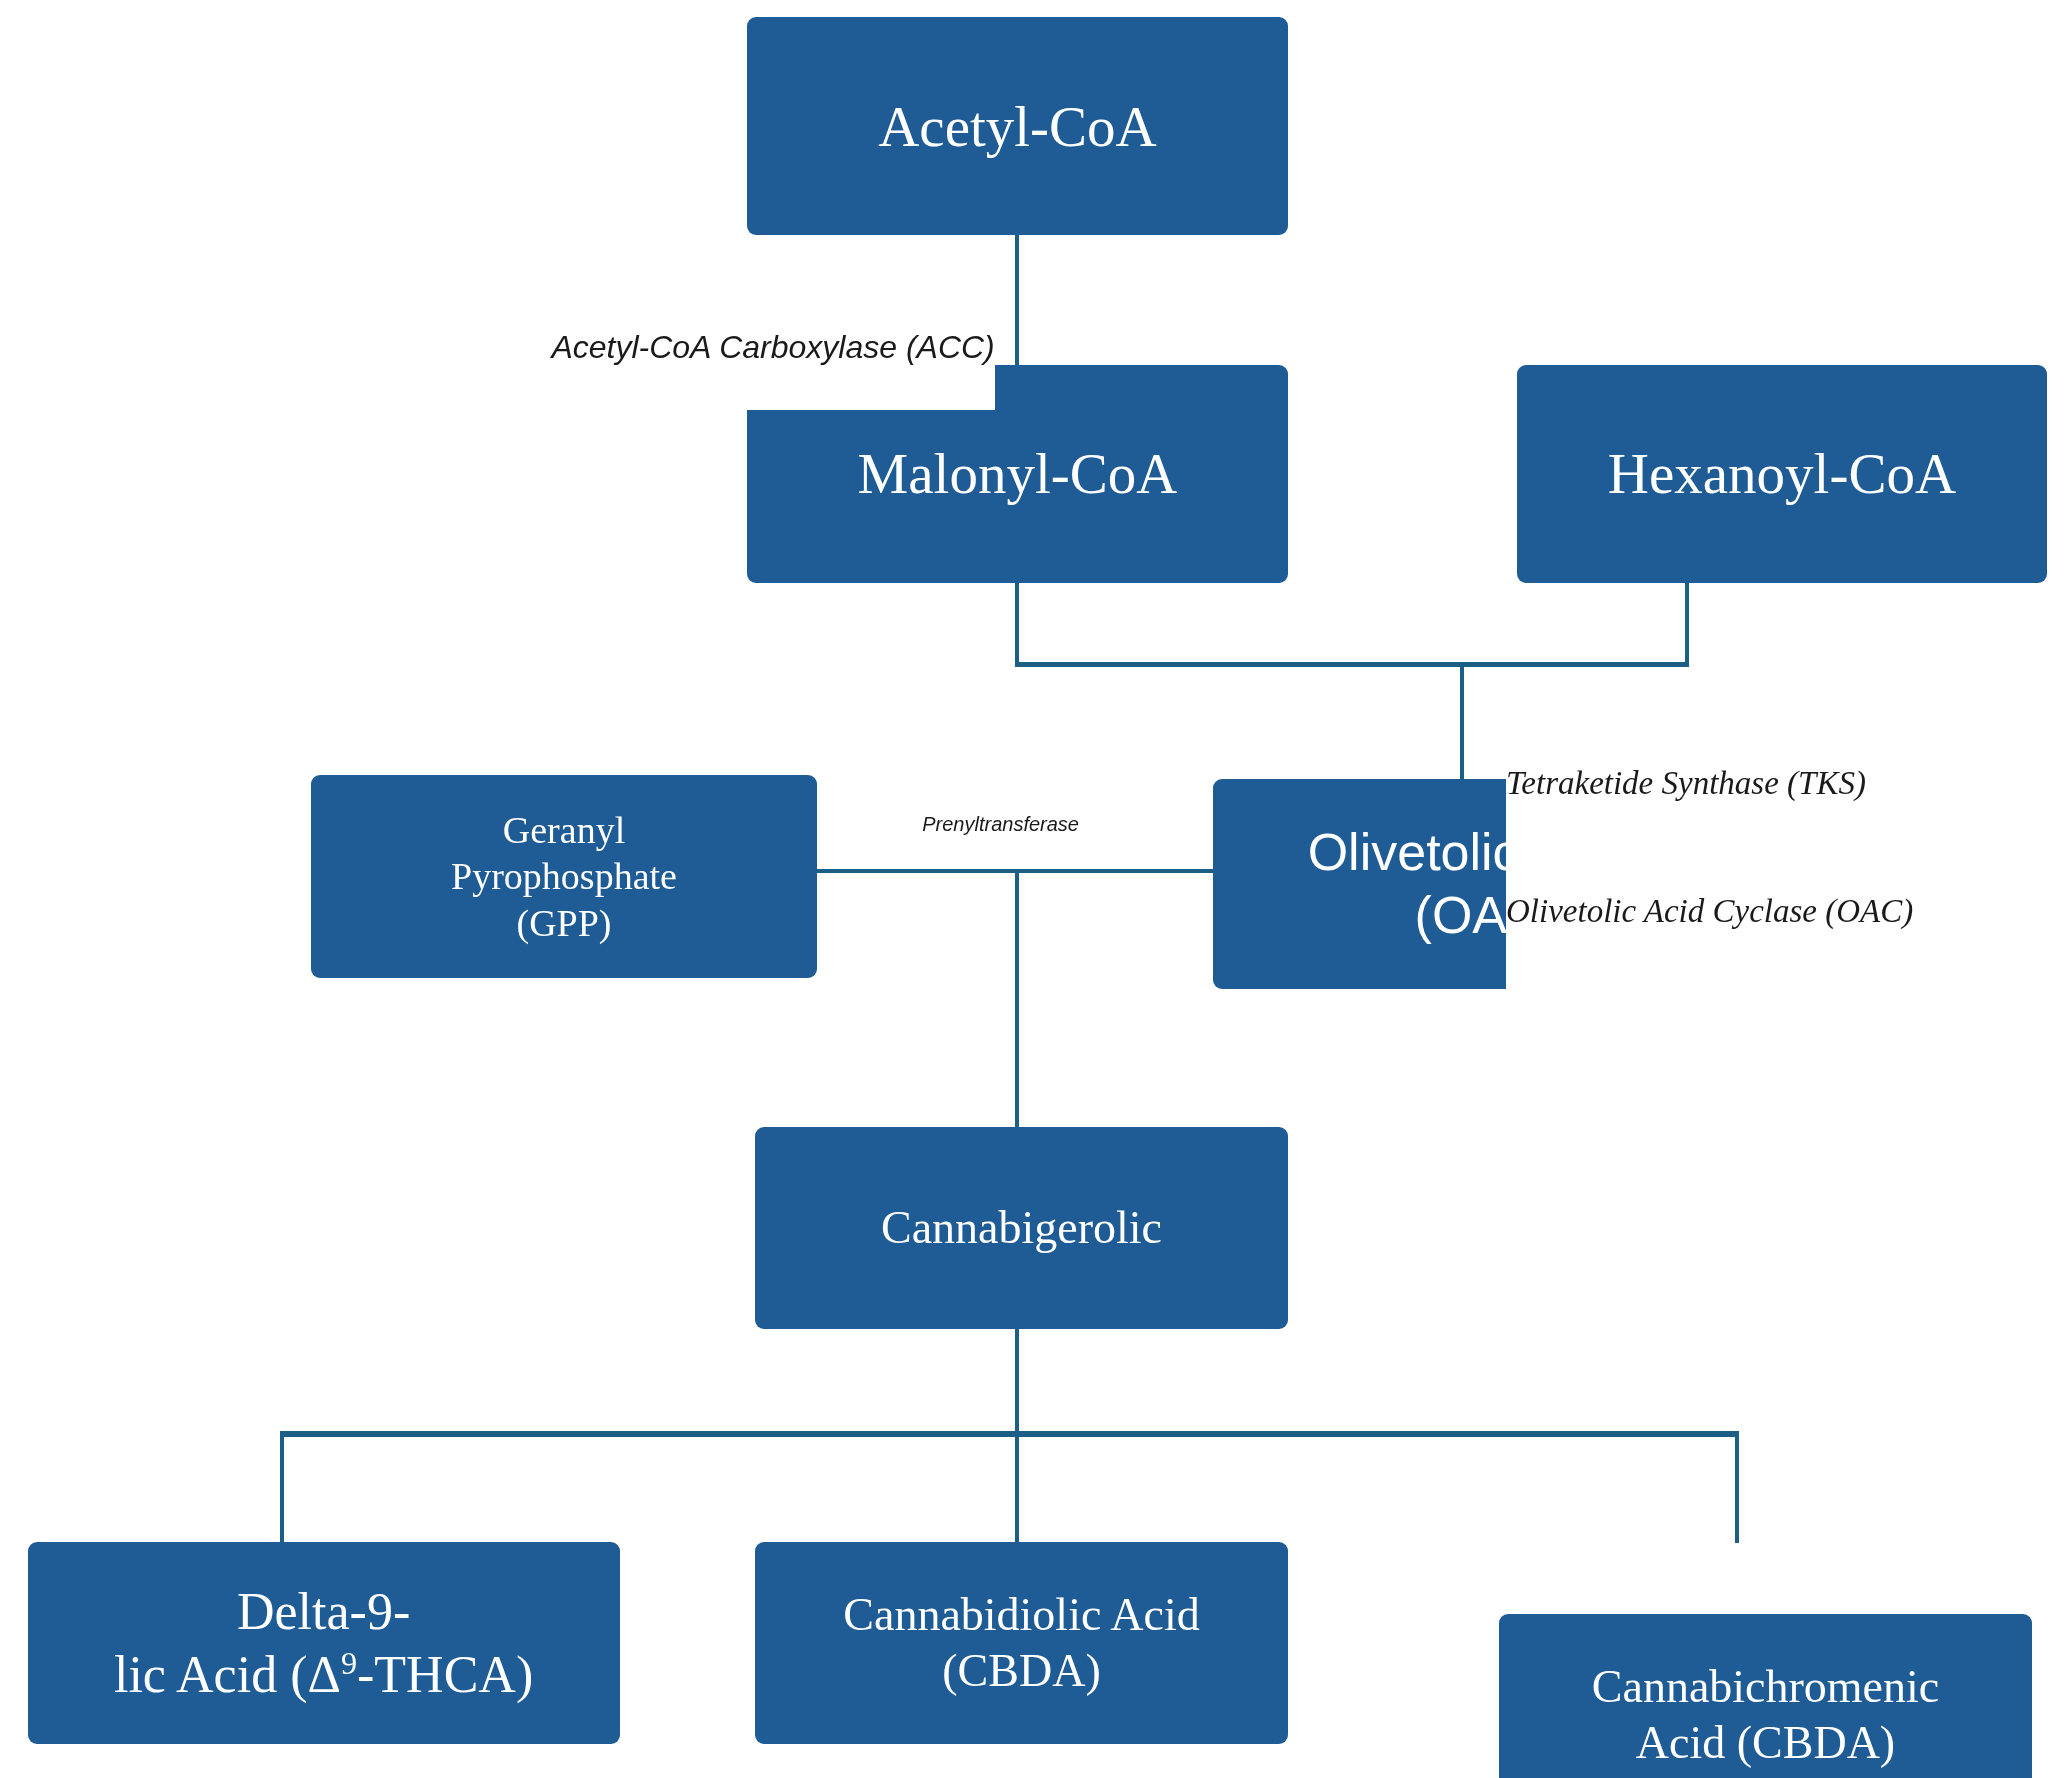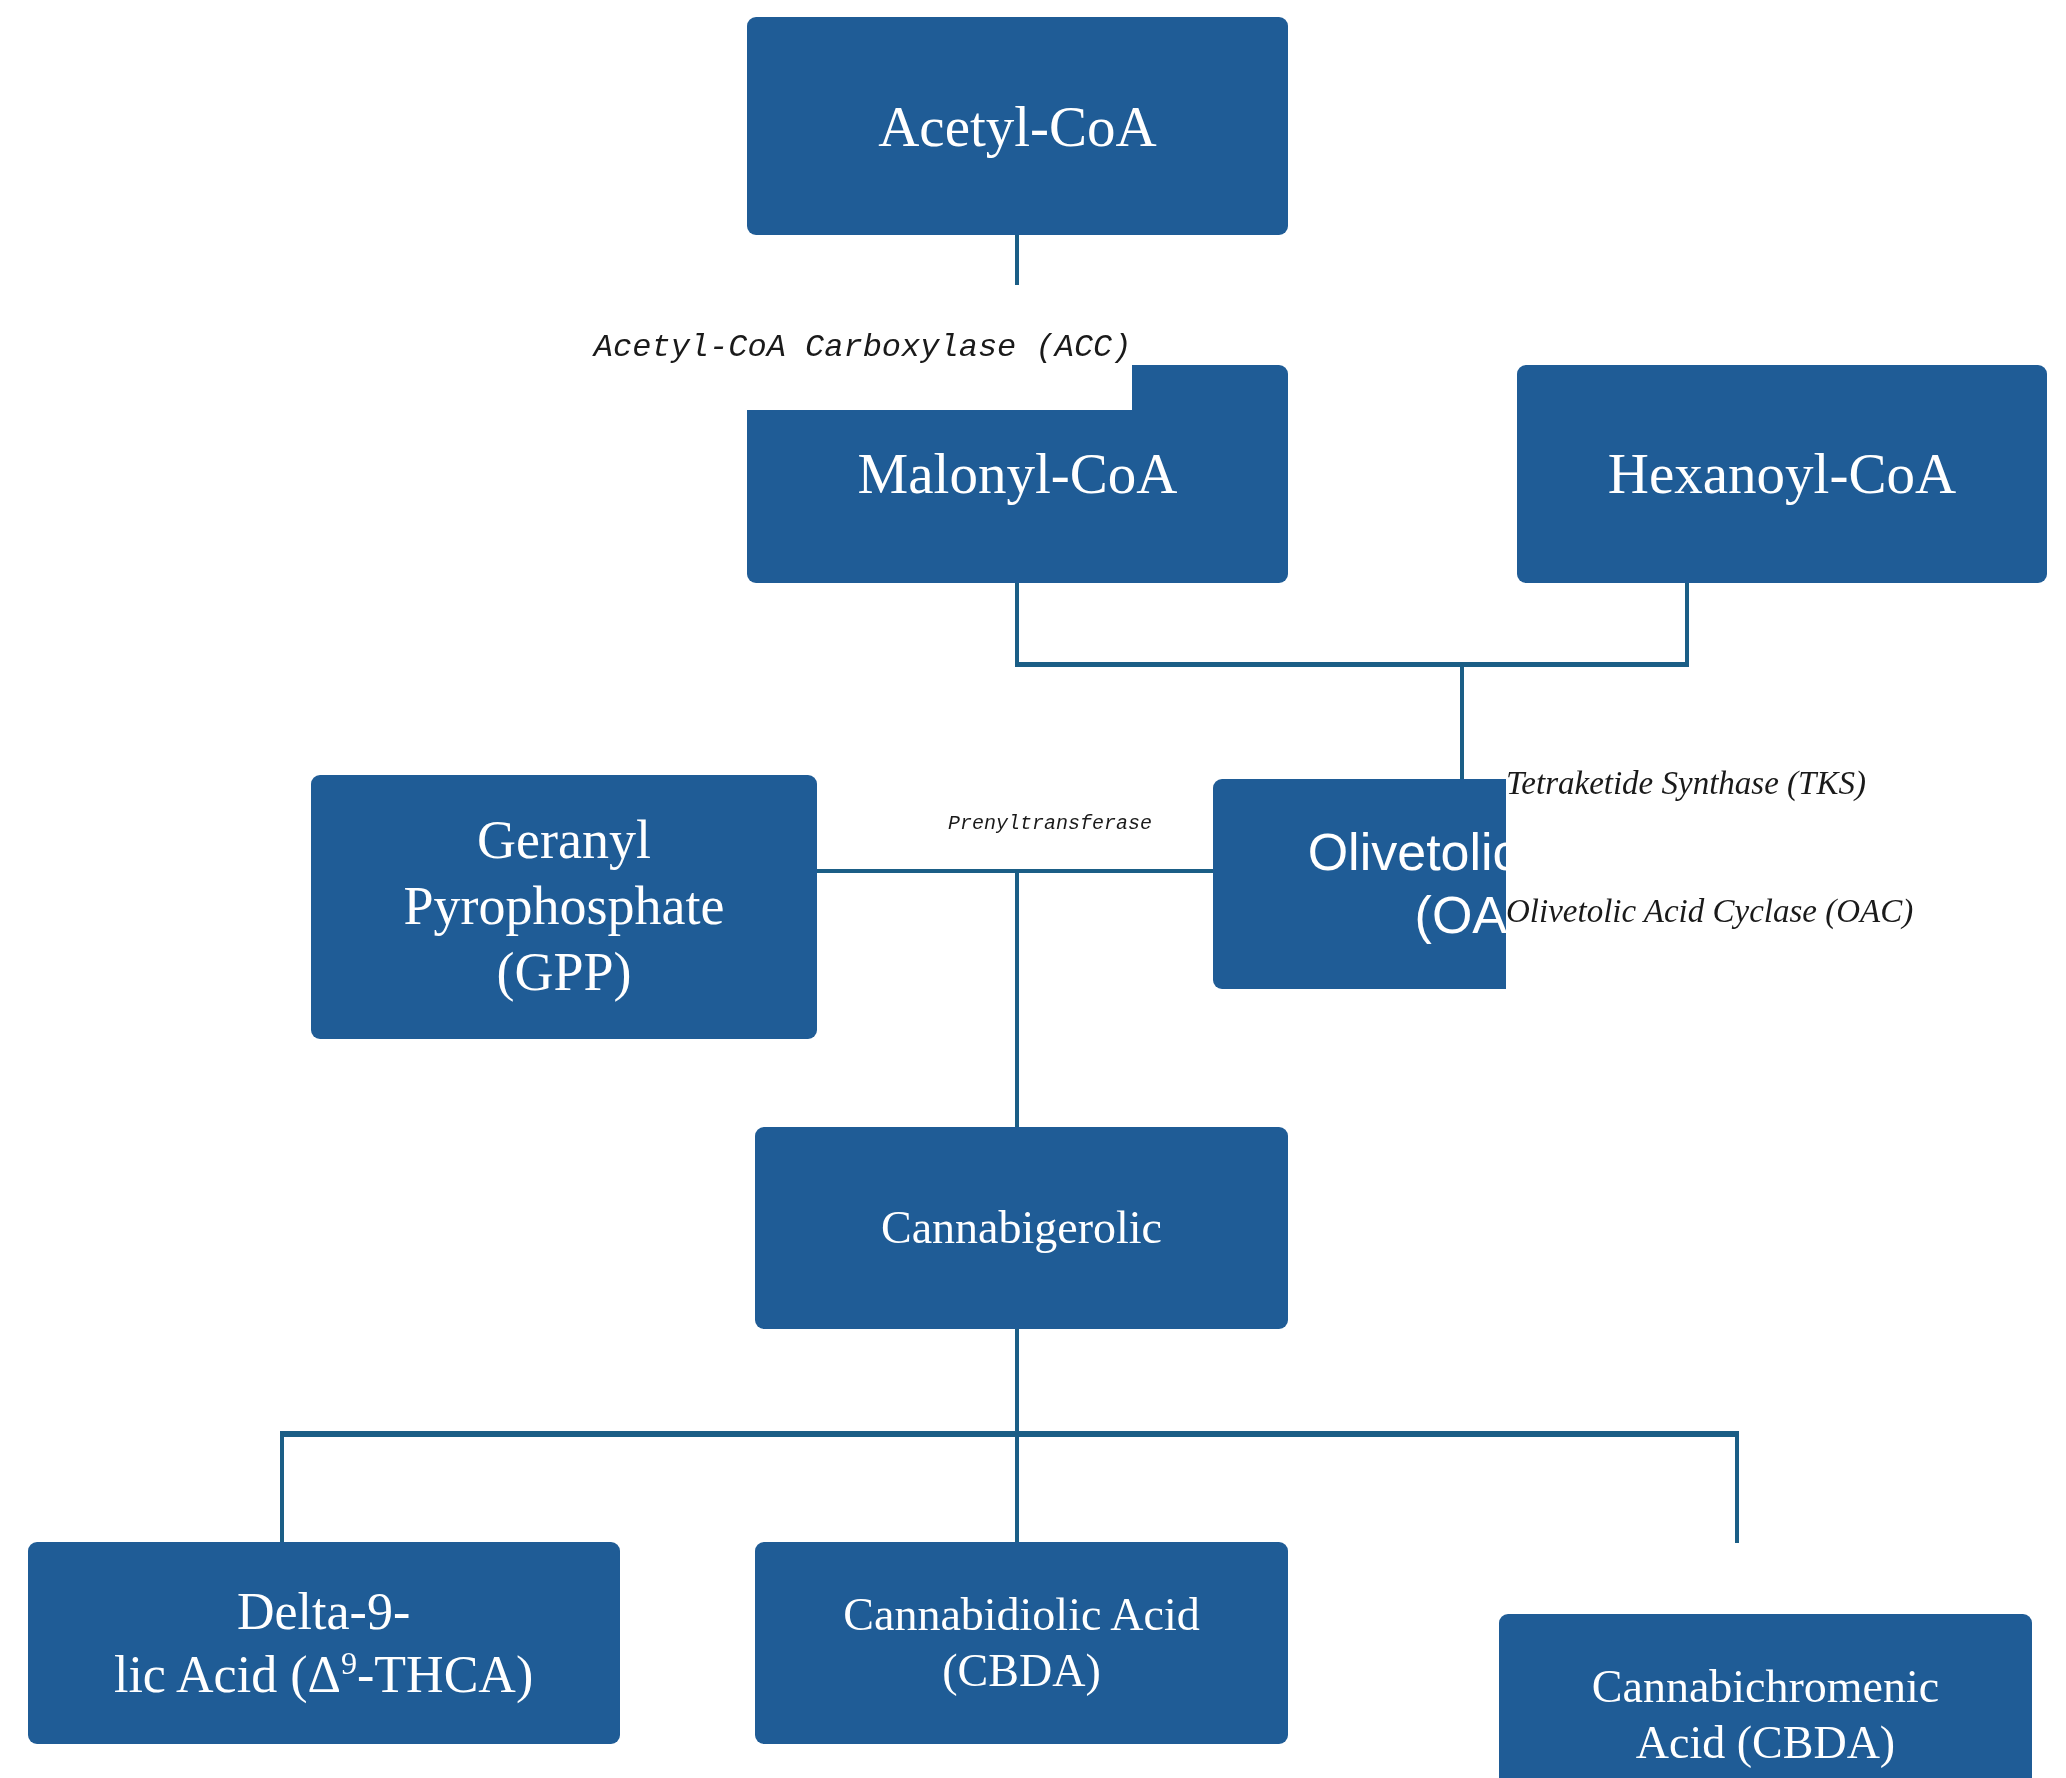--- a/index.html
+++ b/index.html
@@ -33,21 +33,21 @@
   .elabel{
     position:absolute;
     font-family:"Liberation Serif", serif;
     font-style:italic;
     color:#1a1a1a;
     white-space:pre;
     z-index:4;
     background:#ffffff;
     line-height:1.30;
   }
-  .elabel.sans{font-family:Liberation Mono, monospace;}
+  .elabel.sans{font-family:Liberation Sans, sans-serif;}
 </style>
 </head>
 <body>
 
 <div id="stage">
 
   <div class="edge" style="left:1015px; top:232px; width:4.4px; height:134px;"></div>
 
   <div class="edge" style="left:1015px; top:579px; width:4.4px; height:87px;"></div>
 
@@ -76,21 +76,21 @@
   </div>
 
   <div class="node" style="left:747px; top:365px; width:541px; height:218px; font-size:57px;">
     <span class="lbl">Malonyl-CoA</span>
   </div>
 
   <div class="node" style="left:1517px; top:365px; width:530px; height:218px; font-size:57px;">
     <span class="lbl">Hexanoyl-CoA</span>
   </div>
 
-  <div class="node" style="left:311px; top:775px; width:506px; height:264px; font-size:54px;">
+  <div class="node" style="left:311px; top:775px; width:506px; height:203px; font-size:38px;">
     <span style="display:block;width:100%;">
       <span class="lbl">Geranyl</span>
       <span class="lbl">Pyrophosphate</span>
       <span class="lbl">(GPP)</span>
     </span>
   </div>
 
   <div class="node sans" style="left:1213px; top:779px; width:513px; height:210px; font-size:52px;">
     <span style="display:block;width:100%;">
       <span class="lbl">Olivetolic Acid</span>

